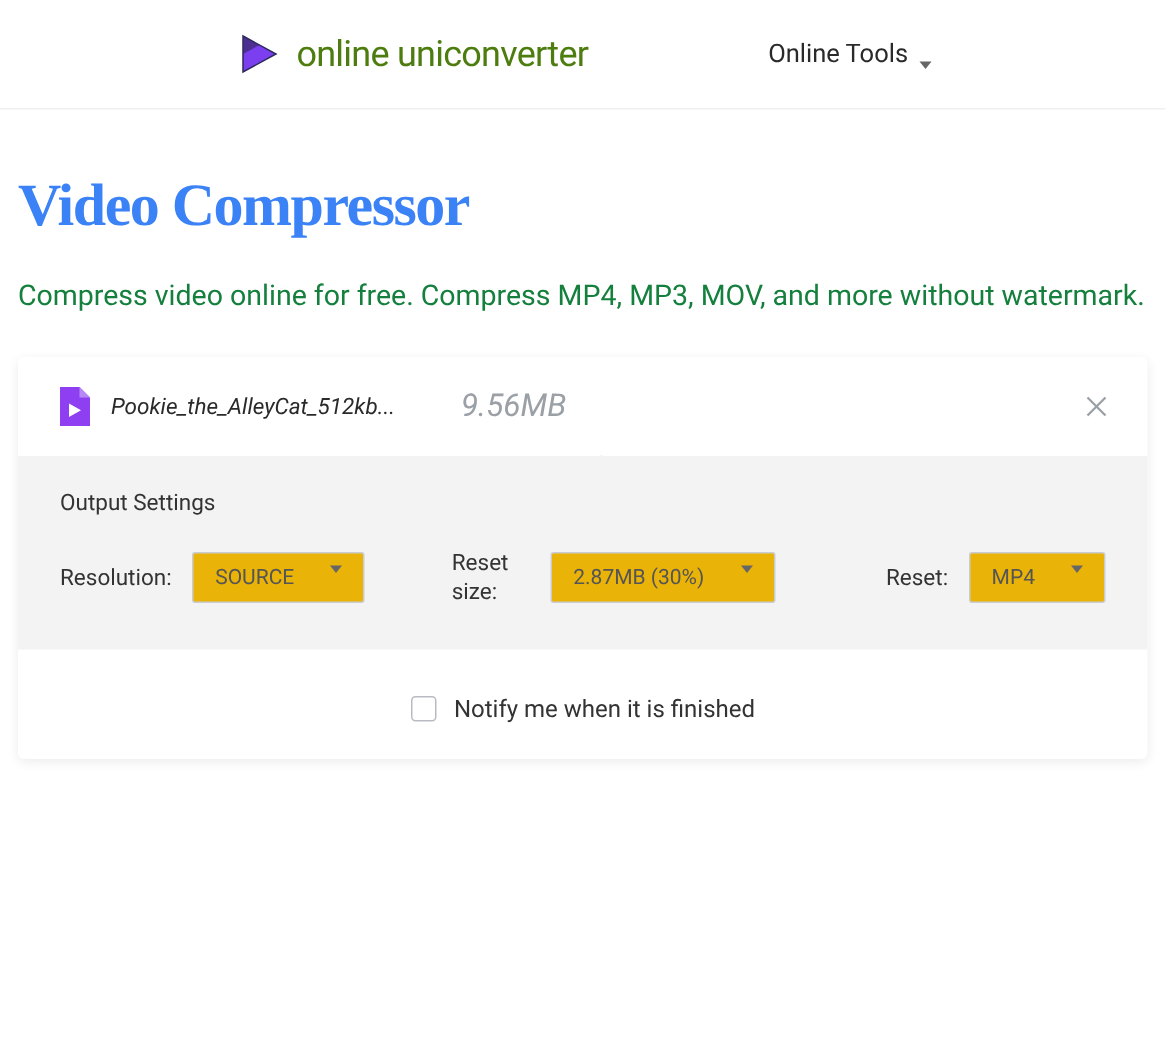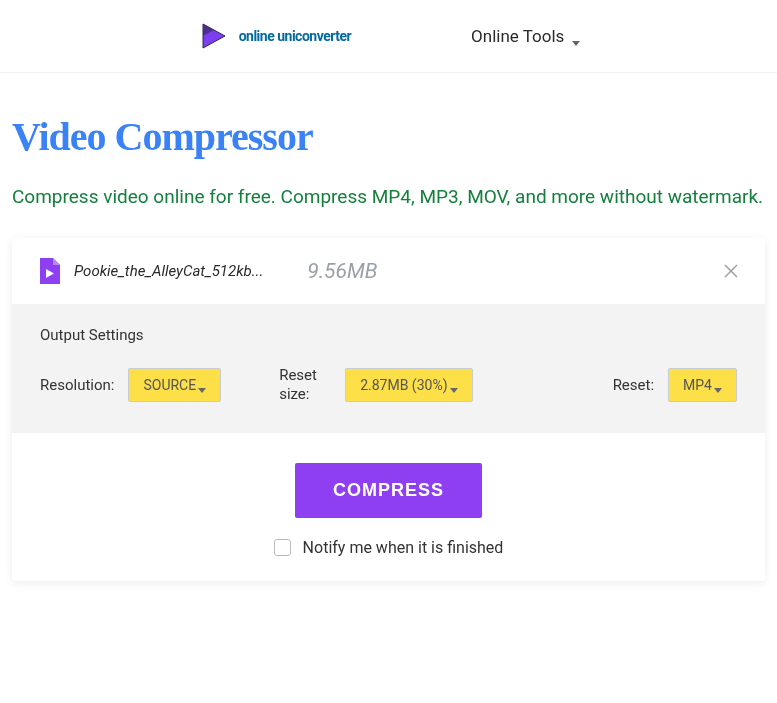--- a/index.html
+++ b/index.html
@@ -21,23 +21,23 @@
     .logo {
       display: flex;
       align-items: center;
       gap: 10px;
     }
     .logo-icon {
       width: 32px;
       height: 32px;
     }
     .logo-text {
-      font-size: 14px;
-      font-weight: 700;
-      color: #0369a1;
+      font-size: 24px;
+      font-weight: 400;
+      color: #4d7c0f;
       letter-spacing: -0.5px;
     }
     .nav-item {
       display: flex;
       align-items: flex-end;
       gap: 8px;
       font-size: 17px;
       color: #2a2a2a;
       cursor: pointer;
     }
@@ -126,23 +126,23 @@
       color: #333;
     }
     .label-wrap {
       font-size: 15px;
       color: #333;
       line-height: 1.3;
       width: 52px;
     }
     .dropdown {
       display: inline-flex;
-      align-items: flex-end;
-      gap: 2px;
-      background: #fde047;
+      align-items: flex-start;
+      gap: 24px;
+      background: #eab308;
       border: 1px solid #c9ccd0;
       padding: 8px 14px;
       font-size: 14px;
       color: #555;
       cursor: pointer;
       border-radius: 2px;
       white-space: nowrap;
     }
     .caret {
       width: 0; height: 0;
@@ -241,20 +241,19 @@
         <div class="spacer"></div>
         <span class="label">Reset:</span>
         <div class="dropdown">
           <span>MP4</span>
           <span class="caret"></span>
         </div>
       </div>
     </div>
 
     <div class="actions">
-      <button class="compress-btn">COMPRESS</button>
       <div class="notify">
         <div class="checkbox"></div>
         <span>Notify me when it is finished</span>
       </div>
     </div>
   </div>
 </div>
 
 </body></html>

